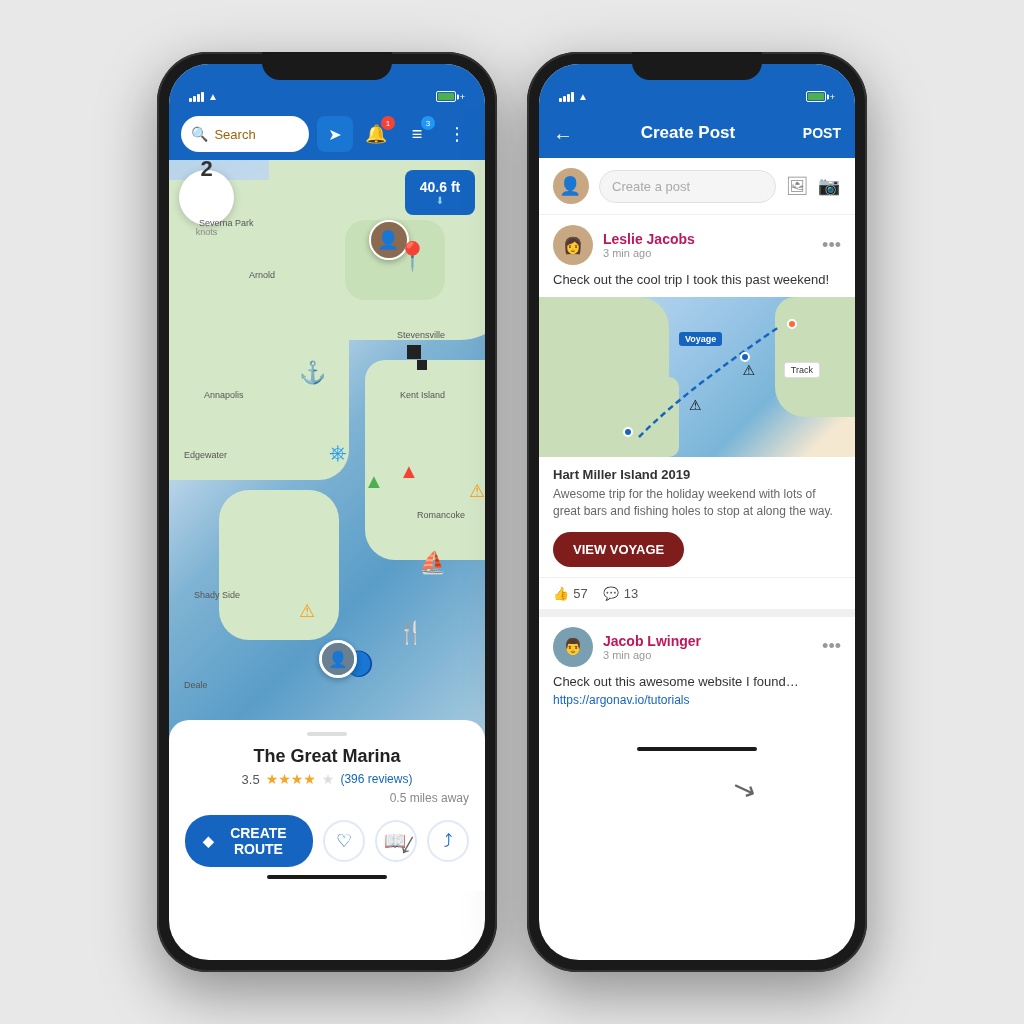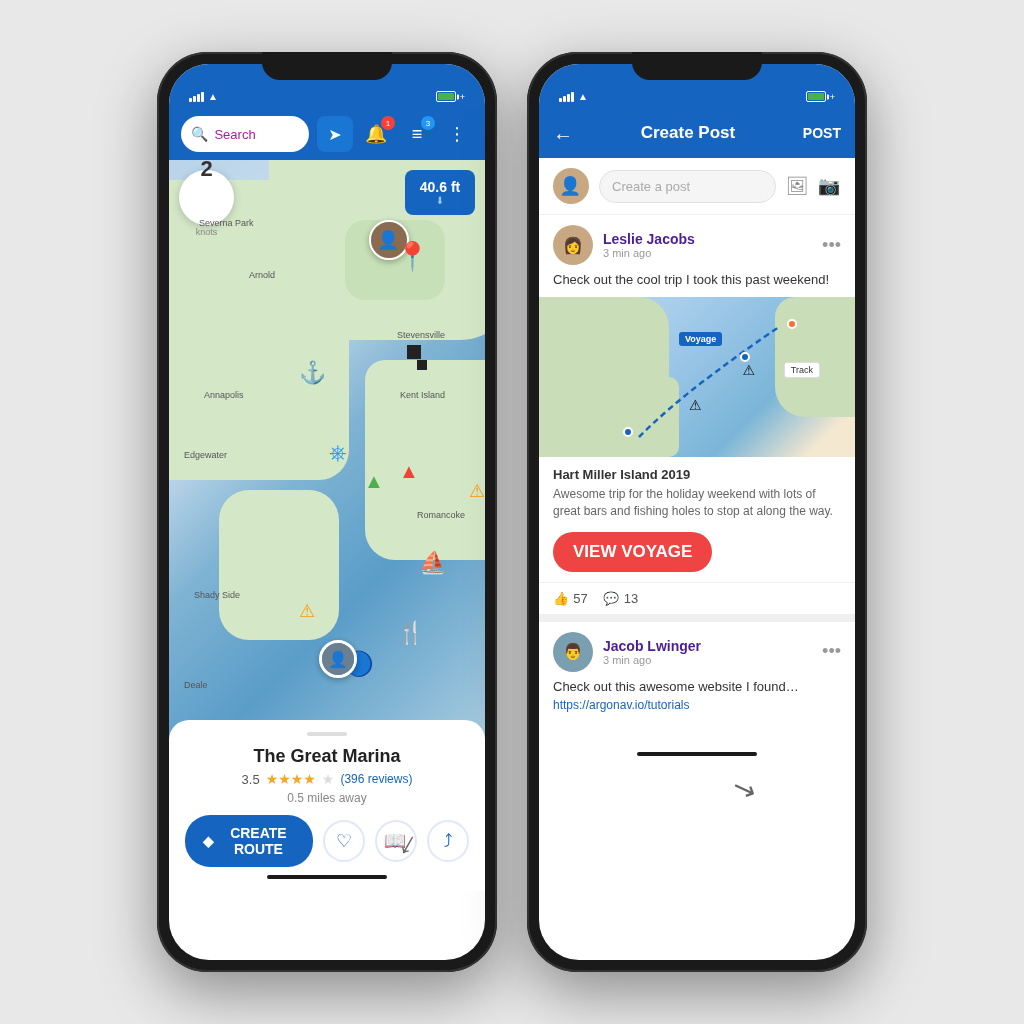--- a/index.html
+++ b/index.html
@@ -99,21 +99,21 @@
       flex: 1;
       background: white;
       border-radius: 20px;
       display: flex;
       align-items: center;
       padding: 6px 10px;
       gap: 6px;
       height: 36px;
     }
     .search-icon { color: #888; font-size: 14px; }
-    .search-text { color: #a21caf; font-size: 13px; flex: 1; }
+    .search-text { color: #a16207; font-size: 13px; flex: 1; }
     .nav-icon-btn {
       width: 36px; height: 36px;
       background: #1976d2;
       border-radius: 8px;
       display: flex; align-items: center; justify-content: center;
       color: white; font-size: 16px; cursor: pointer;
     }
     .header-icon {
       width: 32px; height: 32px;
       display: flex; align-items: center; justify-content: center;
@@ -174,21 +174,21 @@
       z-index: 5;
     }
     .handle-bar {
       width: 40px; height: 4px; background: #ddd; border-radius: 2px;
       margin: 0 auto 10px;
     }
     .marina-name { font-size: 18px; font-weight: bold; color: #222; text-align: center; }
     .rating-row { display: flex; align-items: center; justify-content: center; gap: 6px; margin: 4px 0; }
     .stars { color: #f5a623; font-size: 14px; }
     .reviews { font-size: 12px; color: #1565c0; }
-    .distance { font-size: 12px; color: #888; text-align: center; margin-bottom: 10px; }
+    .distance { font-size: 12px; color: #888; text-align: right; margin-bottom: 10px; }
 
     .action-row {
       display: flex; align-items: center; gap: 10px; margin-top: 8px;
     }
     .create-route-btn {
       background: #1565c0; color: white; border: none; border-radius: 25px;
       padding: 10px 18px; font-size: 14px; font-weight: bold;
       display: flex; align-items: center; gap: 8px; cursor: pointer; flex: 1;
     }
     .action-btn {
@@ -232,21 +232,21 @@
     .media-btn { font-size: 18px; color: #888; cursor: pointer; }
 
     
     .feed-scroll { overflow-y: auto; flex: 1; }
     .feed-post { background: white; border-bottom: 8px solid #f0f0f0; }
     .post-header {
       display: flex; align-items: center; padding: 10px 14px 6px; gap: 10px;
     }
     .avatar-circle.medium { width: 40px; height: 40px; }
     .poster-info { flex: 1; }
-    .poster-name { font-size: 14px; font-weight: 600; color: #4c1d95; }
+    .poster-name { font-size: 14px; font-weight: 600; color: #be185d; }
     .post-time { font-size: 11px; color: #999; }
     .more-btn { color: #999; font-size: 18px; cursor: pointer; }
 
     .post-text { padding: 0 14px 8px; font-size: 13px; color: #333; line-height: 1.4; }
     .post-map-img {
       width: 100%; height: 160px;
       background: linear-gradient(135deg, #c5dff0 0%, #9ec8e8 40%, #7ab5d8 70%, #f5e8d0 90%);
       position: relative; overflow: hidden;
     }
     .post-map-land {
@@ -264,22 +264,22 @@
       position: absolute; width: 10px; height: 10px; border-radius: 50%;
       background: #1565c0; border: 2px solid white;
     }
     .route-dot.orange { background: #ff6b35; }
 
     .post-description { padding: 10px 14px 6px; }
     .post-desc-title { font-size: 13px; font-weight: bold; color: #333; margin-bottom: 4px; }
     .post-desc-text { font-size: 12px; color: #666; line-height: 1.4; }
 
     .view-voyage-btn {
-      background: #ef4444; color: white; border: none; border-radius: 25px;
-      padding: 10px 20px; font-size: 17px; font-weight: bold;
+      background: #7f1d1d; color: white; border: none; border-radius: 25px;
+      padding: 10px 20px; font-size: 13px; font-weight: bold;
       margin: 6px 14px 10px; cursor: pointer; display: block;
     }
 
     .post-actions {
       display: flex; align-items: center; gap: 16px;
       padding: 8px 14px; border-top: 1px solid #f0f0f0;
     }
     .action-count { display: flex; align-items: center; gap: 4px; font-size: 13px; color: #555; }
 
     .feed-post2 { background: white; }

